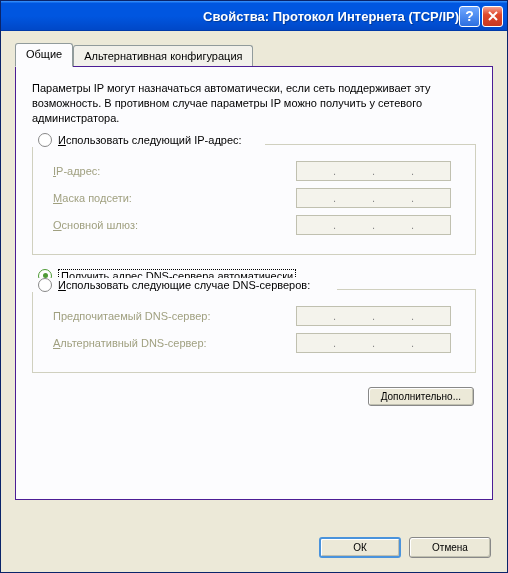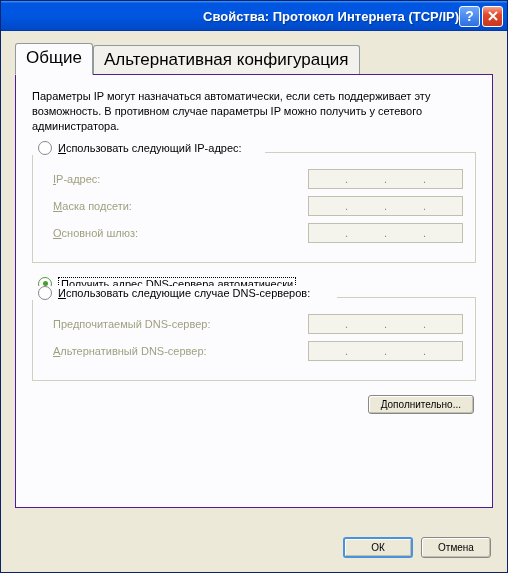--- a/index.html
+++ b/index.html
@@ -65,21 +65,21 @@
   .tabs {
     display: flex;
     position: relative;
     z-index: 2;
   }
   .tab {
     padding: 4px 10px;
     border: 1px solid #919b9c;
     border-bottom: none;
     background: #f7f7f3;
-    font-size: 17px;
+    font-size: 11px;
     cursor: pointer;
     border-radius: 3px 3px 0 0;
     position: relative;
   }
   .tab.active {
     background: #fcfcfe;
     border-bottom: 1px solid #fcfcfe;
     margin-bottom: -1px;
     z-index: 3;
   }
@@ -128,21 +128,21 @@
     border-radius: 50%;
     background: #4e9a36;
   }
   .focus-box {
     border: 1px dotted #000;
     padding: 0 2px;
   }
   .fieldset {
     border: 1px solid #d0d0bf;
     border-top: none;
-    padding: 10px 12px 12px 20px;
+    padding: 10px 24px 12px 20px;
     margin-top: -3px;
     margin-bottom: 14px;
     position: relative;
   }
   .fieldset-top {
     position: absolute;
     top: 0;
     left: 0;
     right: 0;
     height: 0;
@@ -198,21 +198,21 @@
     box-shadow: inset 1px 1px 0 #fff, inset -1px -1px 0 #c0c0b0;
   }
   .bottom-buttons {
     position: absolute;
     right: 16px;
     bottom: 14px;
     display: flex;
     gap: 8px;
   }
   .bottom-buttons .btn {
-    width: 70px;
+    width: 82px;
     padding: 3px 0;
     text-align: center;
   }
   .btn.default {
     border: 2px solid #4a93dc;
   }
   .u { text-decoration: underline; }
 </style>
 </head>
 <body>

